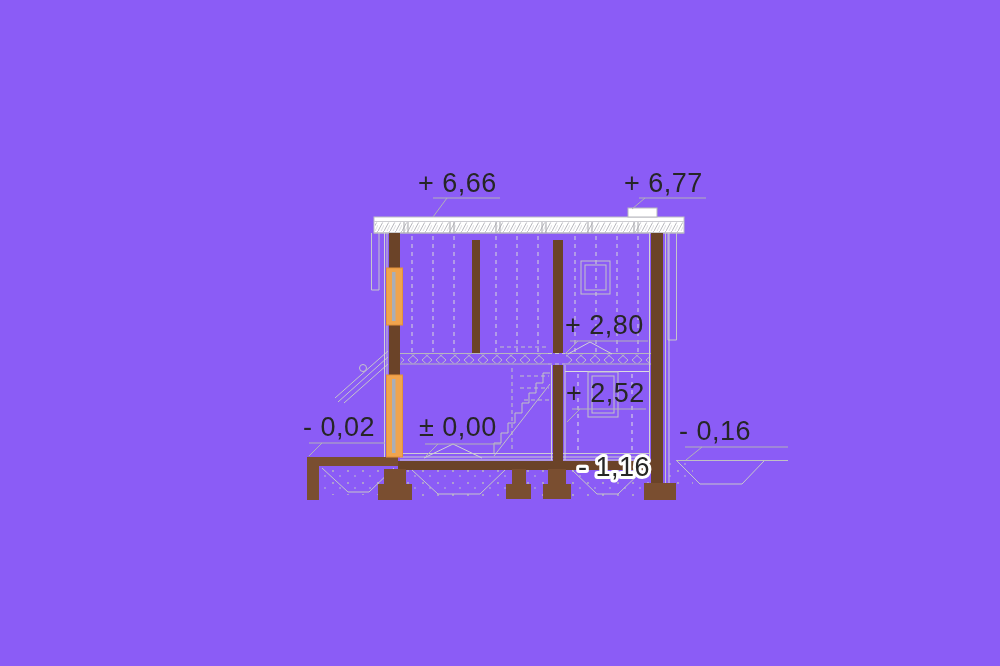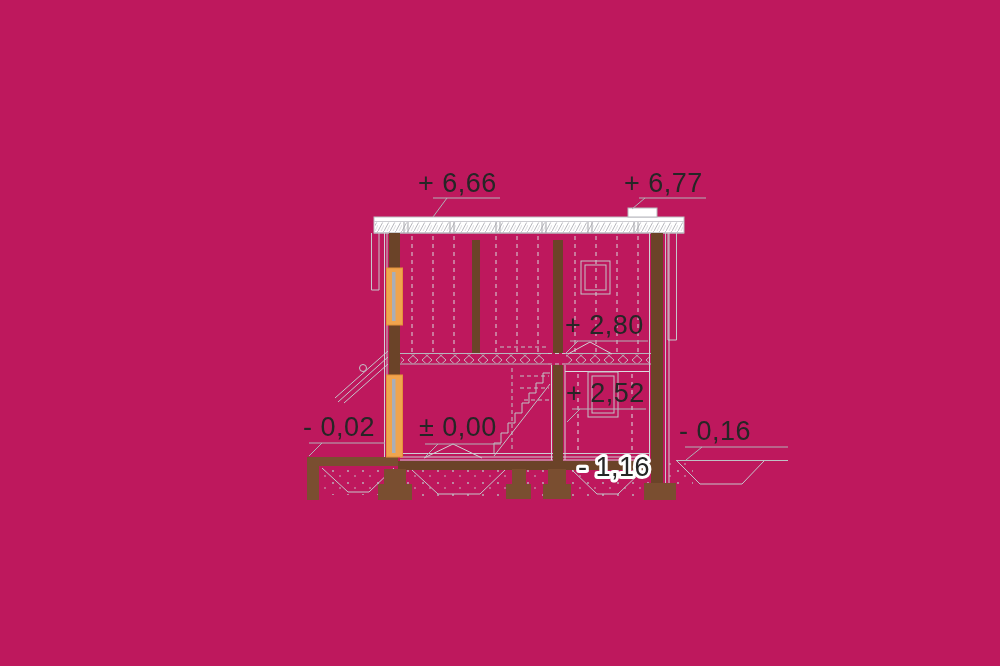--- a/index.html
+++ b/index.html
@@ -1,17 +1,17 @@
 <!DOCTYPE html>
 <html><head>
 <meta charset="utf-8">
 <style>
   html,body { margin:0; padding:0; background:#ffffff; }
   .stage {
-    position:relative; width:1000px; height:666px; background:#be185d;
+    position:relative; width:1000px; height:666px; background:#8b5cf6;
     overflow:hidden; font-family:"Liberation Sans", sans-serif;
   }
   svg { position:absolute; left:0; top:0; display:block; }
   text.lvl {
     font-family:"Liberation Sans", sans-serif;
     font-size:27px; letter-spacing:0.5px; fill:#262626;
   }
   text.halo {
     paint-order:stroke; stroke:#ffffff; stroke-width:6px; stroke-linejoin:round;
   }

